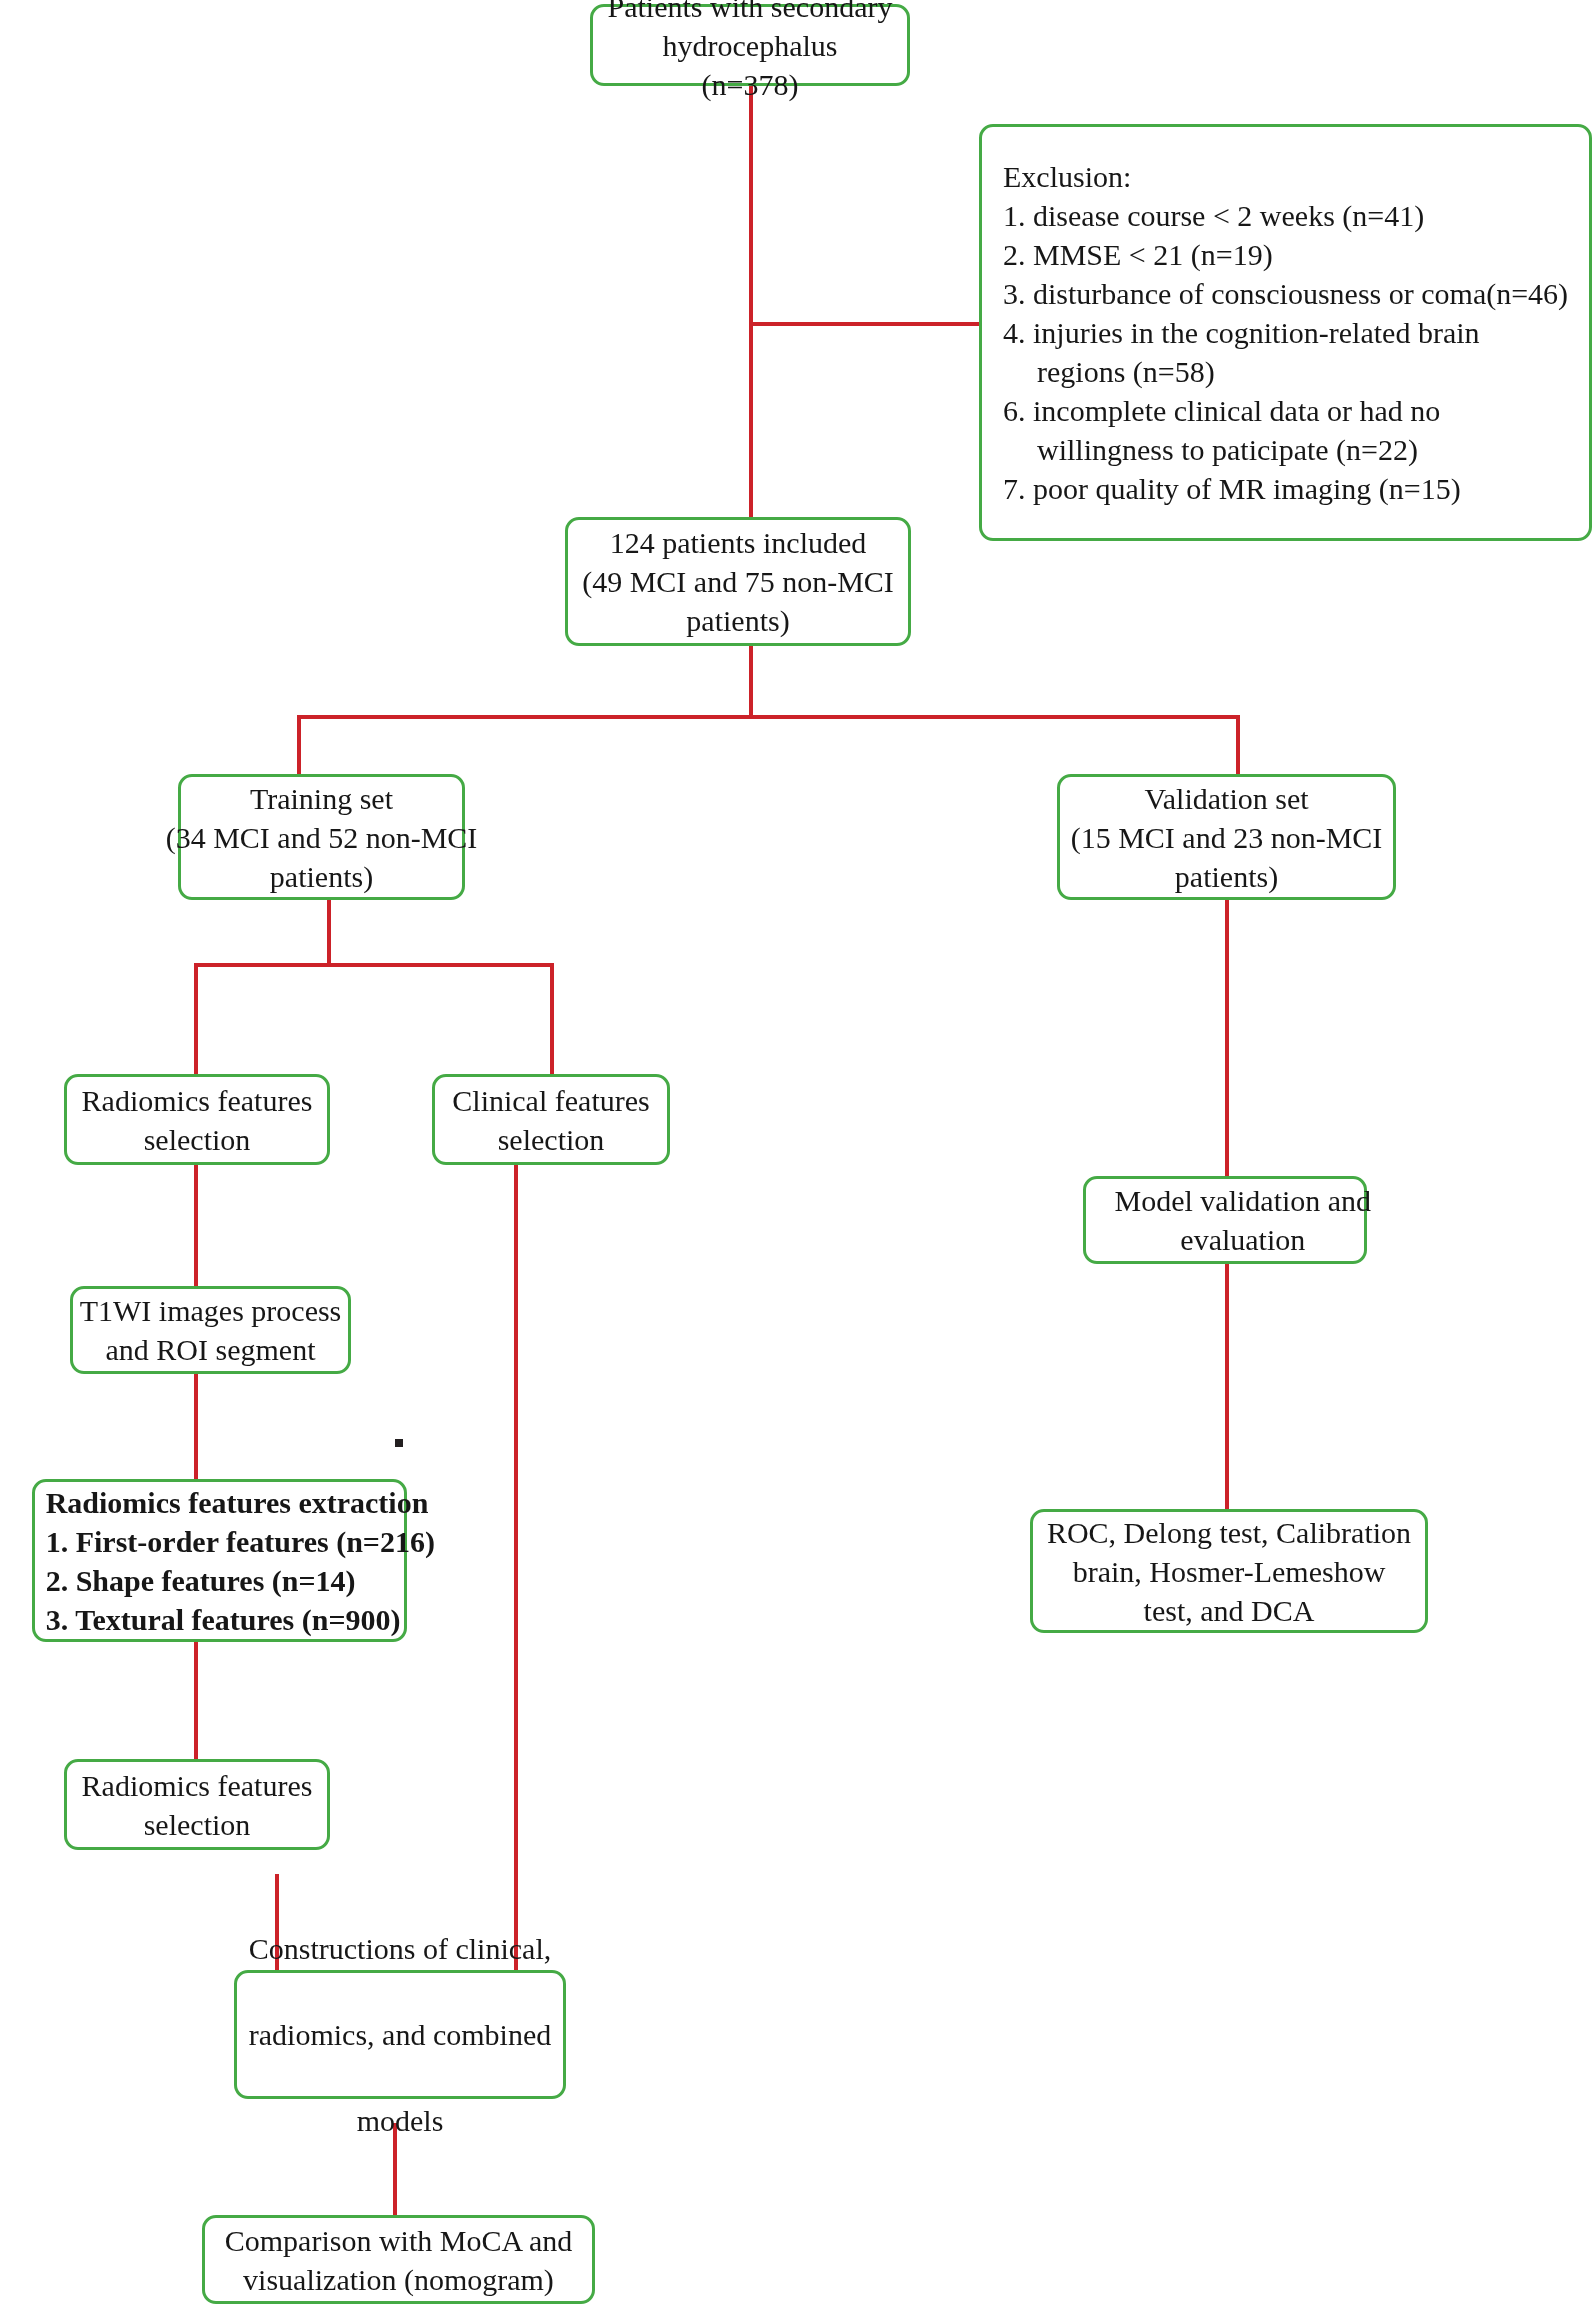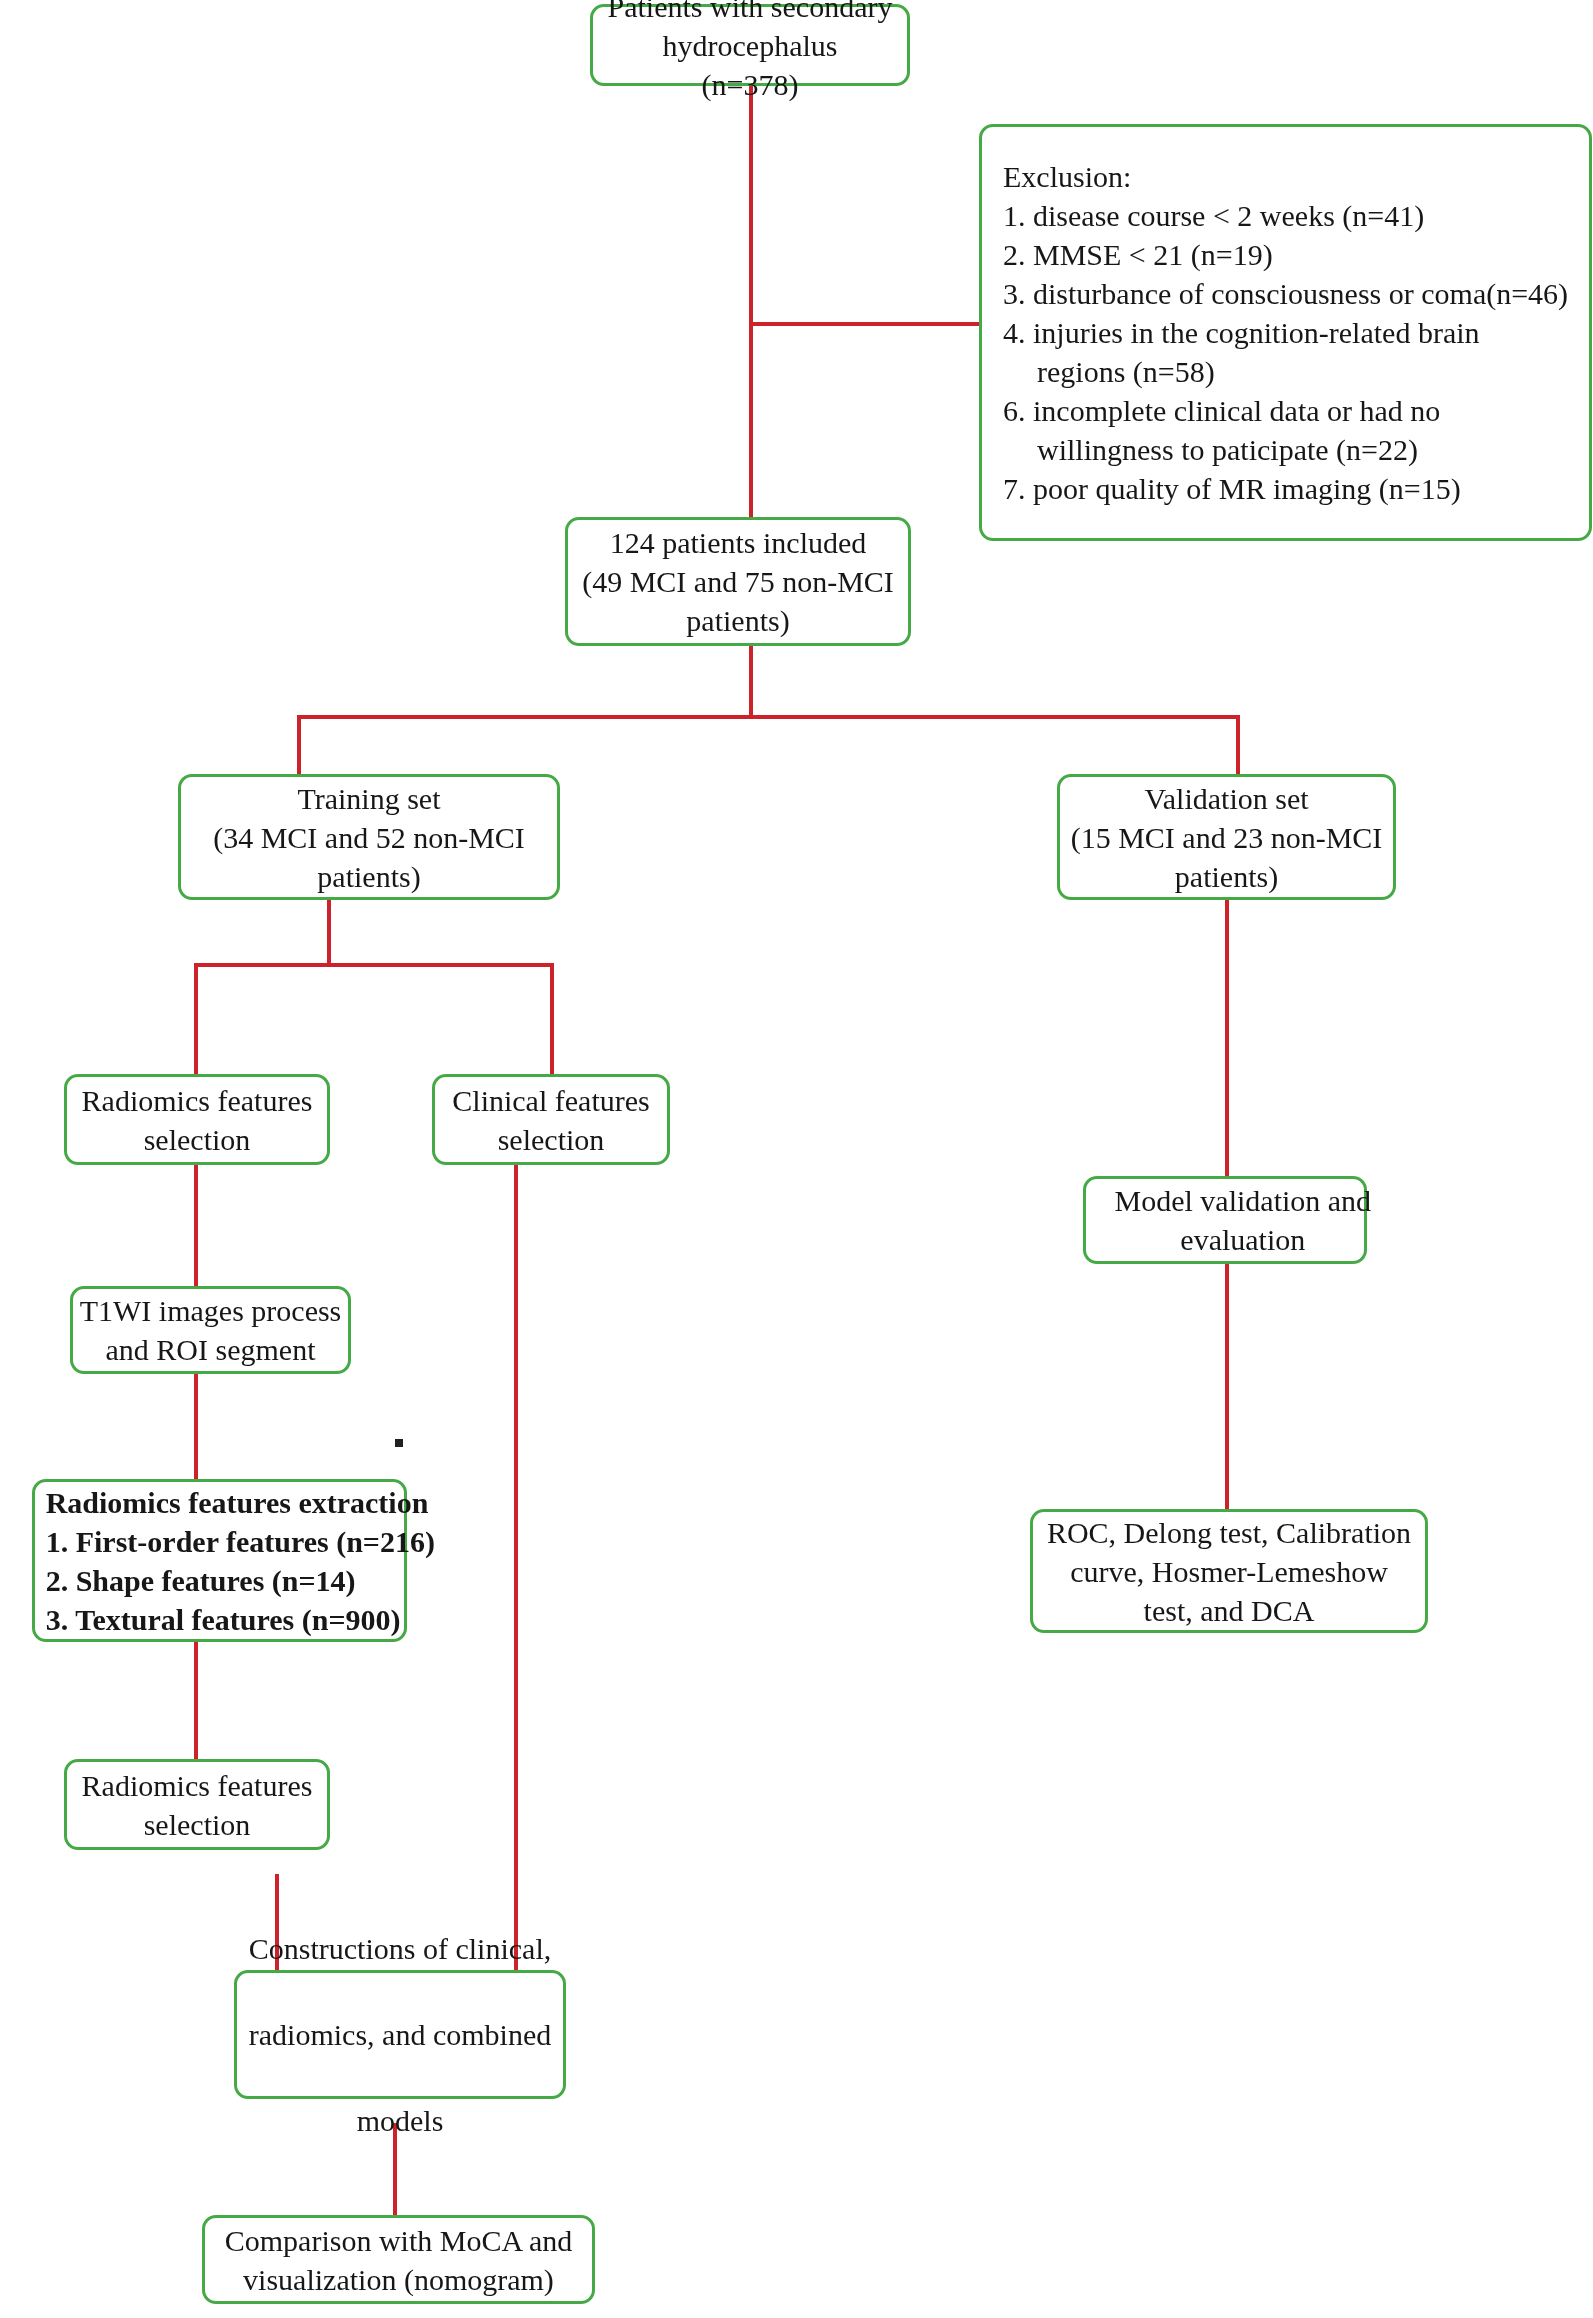--- a/index.html
+++ b/index.html
@@ -110,21 +110,21 @@
     <span class="hang">6. incomplete clinical data or had no willingness to paticipate (n=22)</span>
     <span class="hang">7. poor quality of MR imaging (n=15)</span>
   </div>
 
   <div class="node" style="left:565px;top:517px;width:346px;height:129px;">
     <span class="ln">124 patients included</span>
     <span class="ln">(49 MCI and 75 non-MCI</span>
     <span class="ln">patients)</span>
   </div>
 
-  <div class="node" style="left:178px;top:774px;width:382px;height:126px;">
+  <div class="node" style="left:178px;top:774px;width:287px;height:126px;">
     <span class="ln">Training set</span>
     <span class="ln">(34 MCI and 52 non-MCI</span>
     <span class="ln">patients)</span>
   </div>
 
   <div class="node" style="left:1057px;top:774px;width:339px;height:126px;">
     <span class="ln">Validation set</span>
     <span class="ln">(15 MCI and 23 non-MCI</span>
     <span class="ln">patients)</span>
   </div>
@@ -167,18 +167,18 @@
     <span class="ln">visualization (nomogram)</span>
   </div>
 
   <div class="node" style="left:1083px;top:1176px;width:284px;height:88px;padding-left:48px;">
     <span class="ln">Model validation and</span>
     <span class="ln">evaluation</span>
   </div>
 
   <div class="node" style="left:1030px;top:1509px;width:398px;height:124px;">
     <span class="ln">ROC, Delong test,  Calibration</span>
-    <span class="ln">curve, Hosmer-Lemeshow</span>
+    <span class="ln">brain, Hosmer-Lemeshow</span>
     <span class="ln">test, and DCA</span>
   </div>
 
 </div>
 
 
 </body></html>

